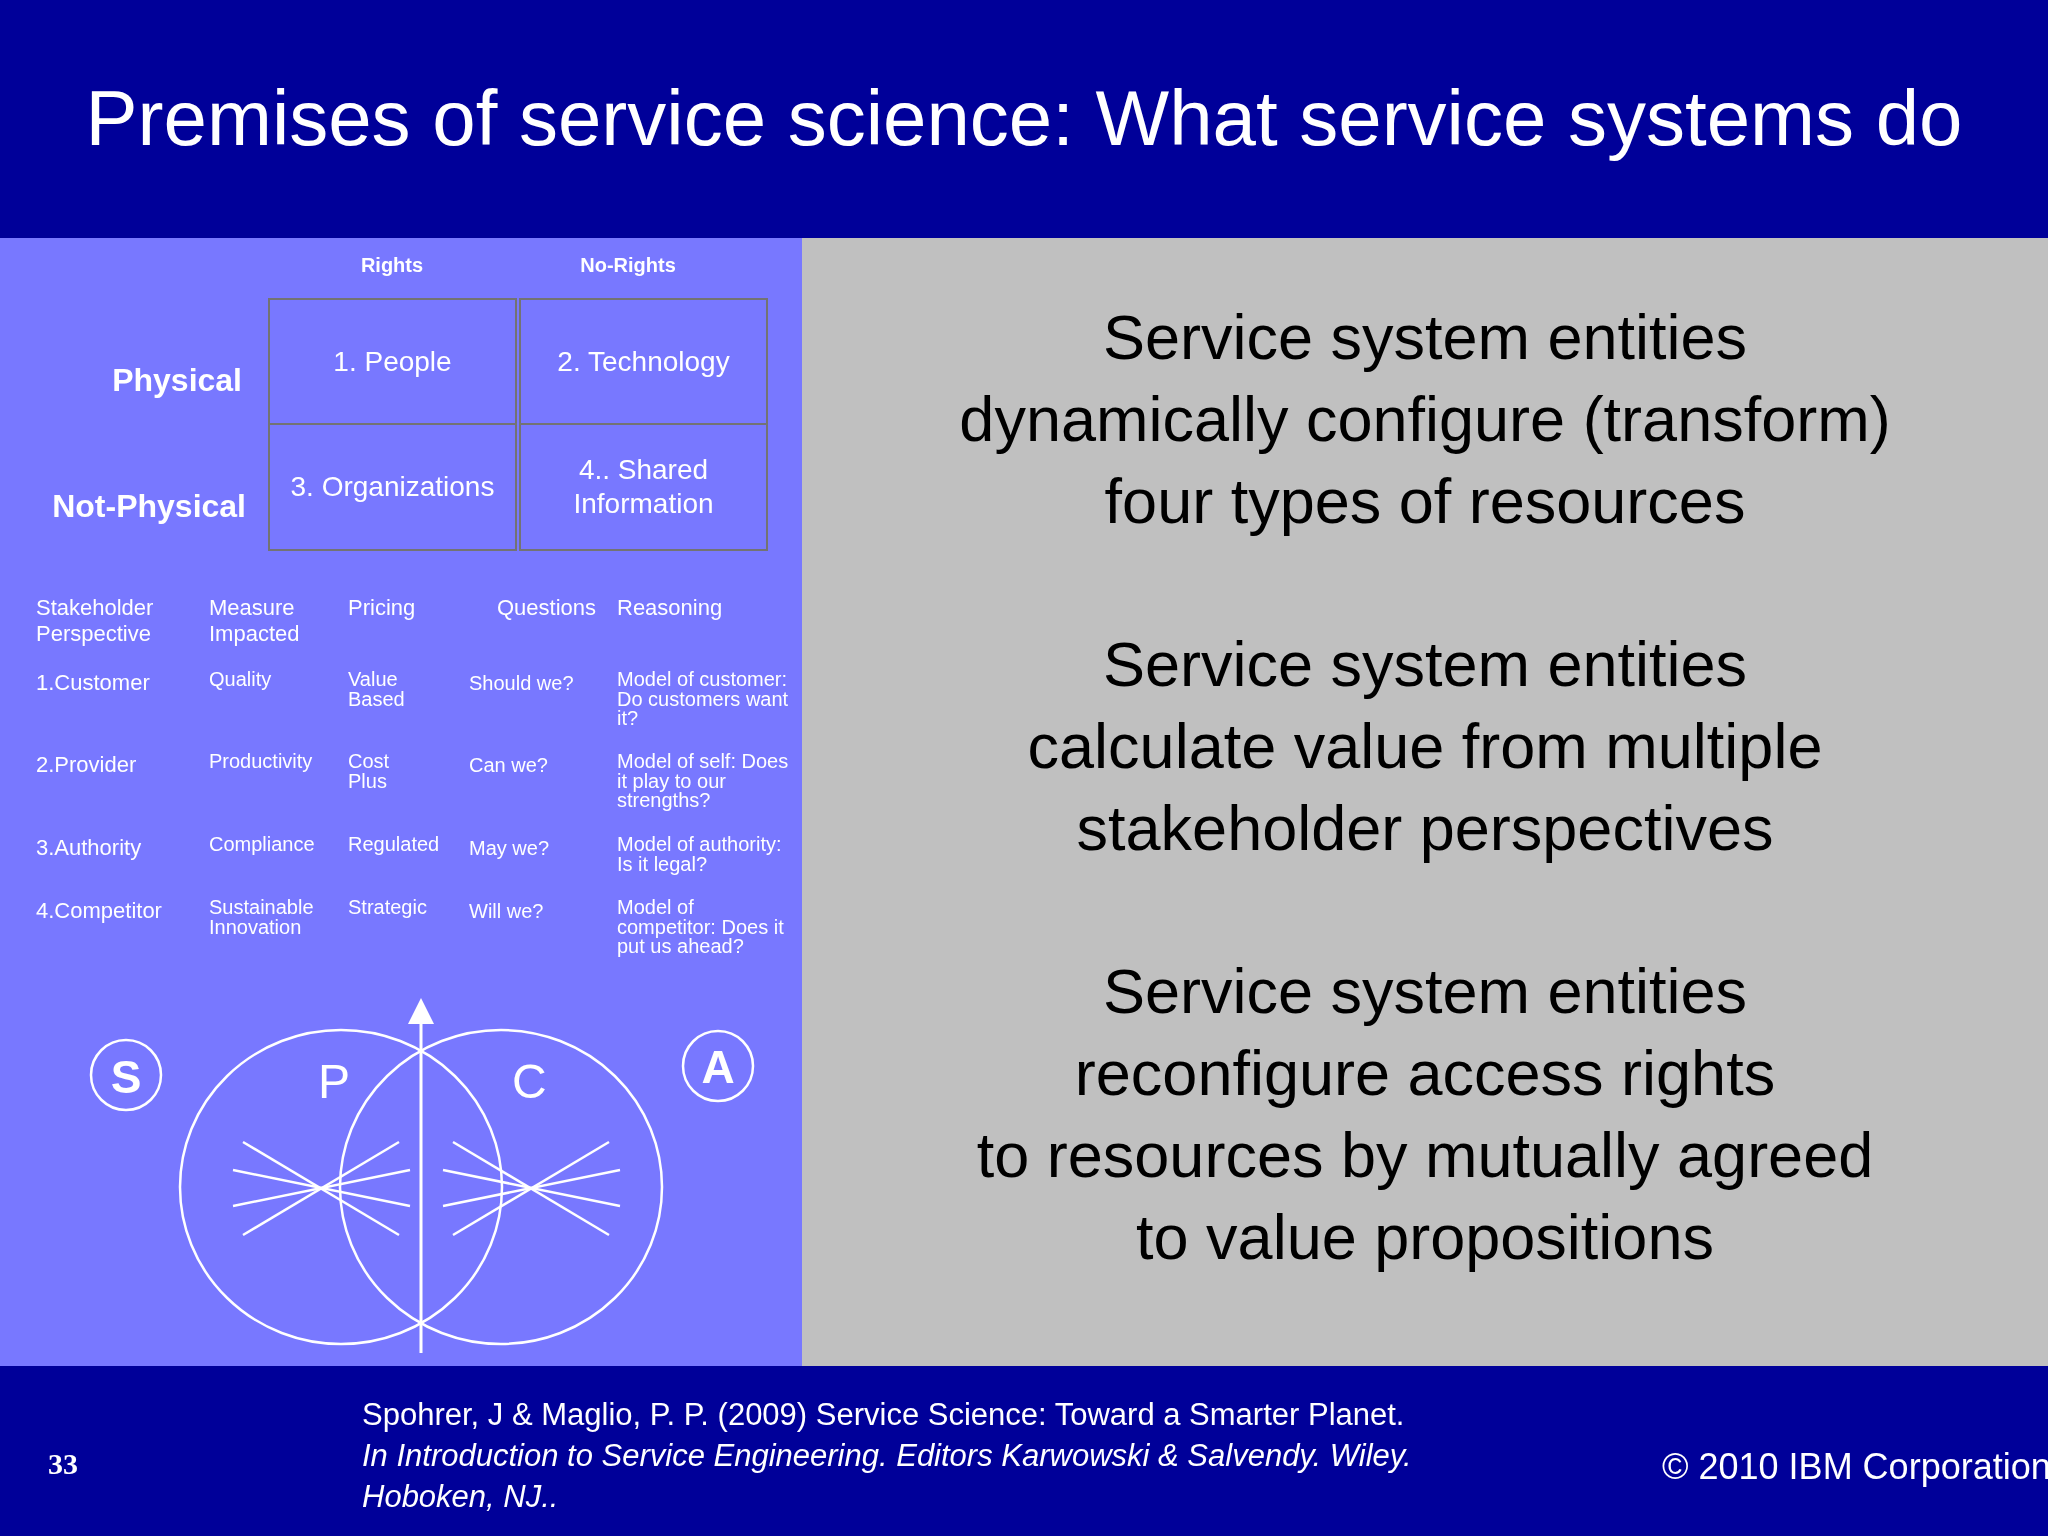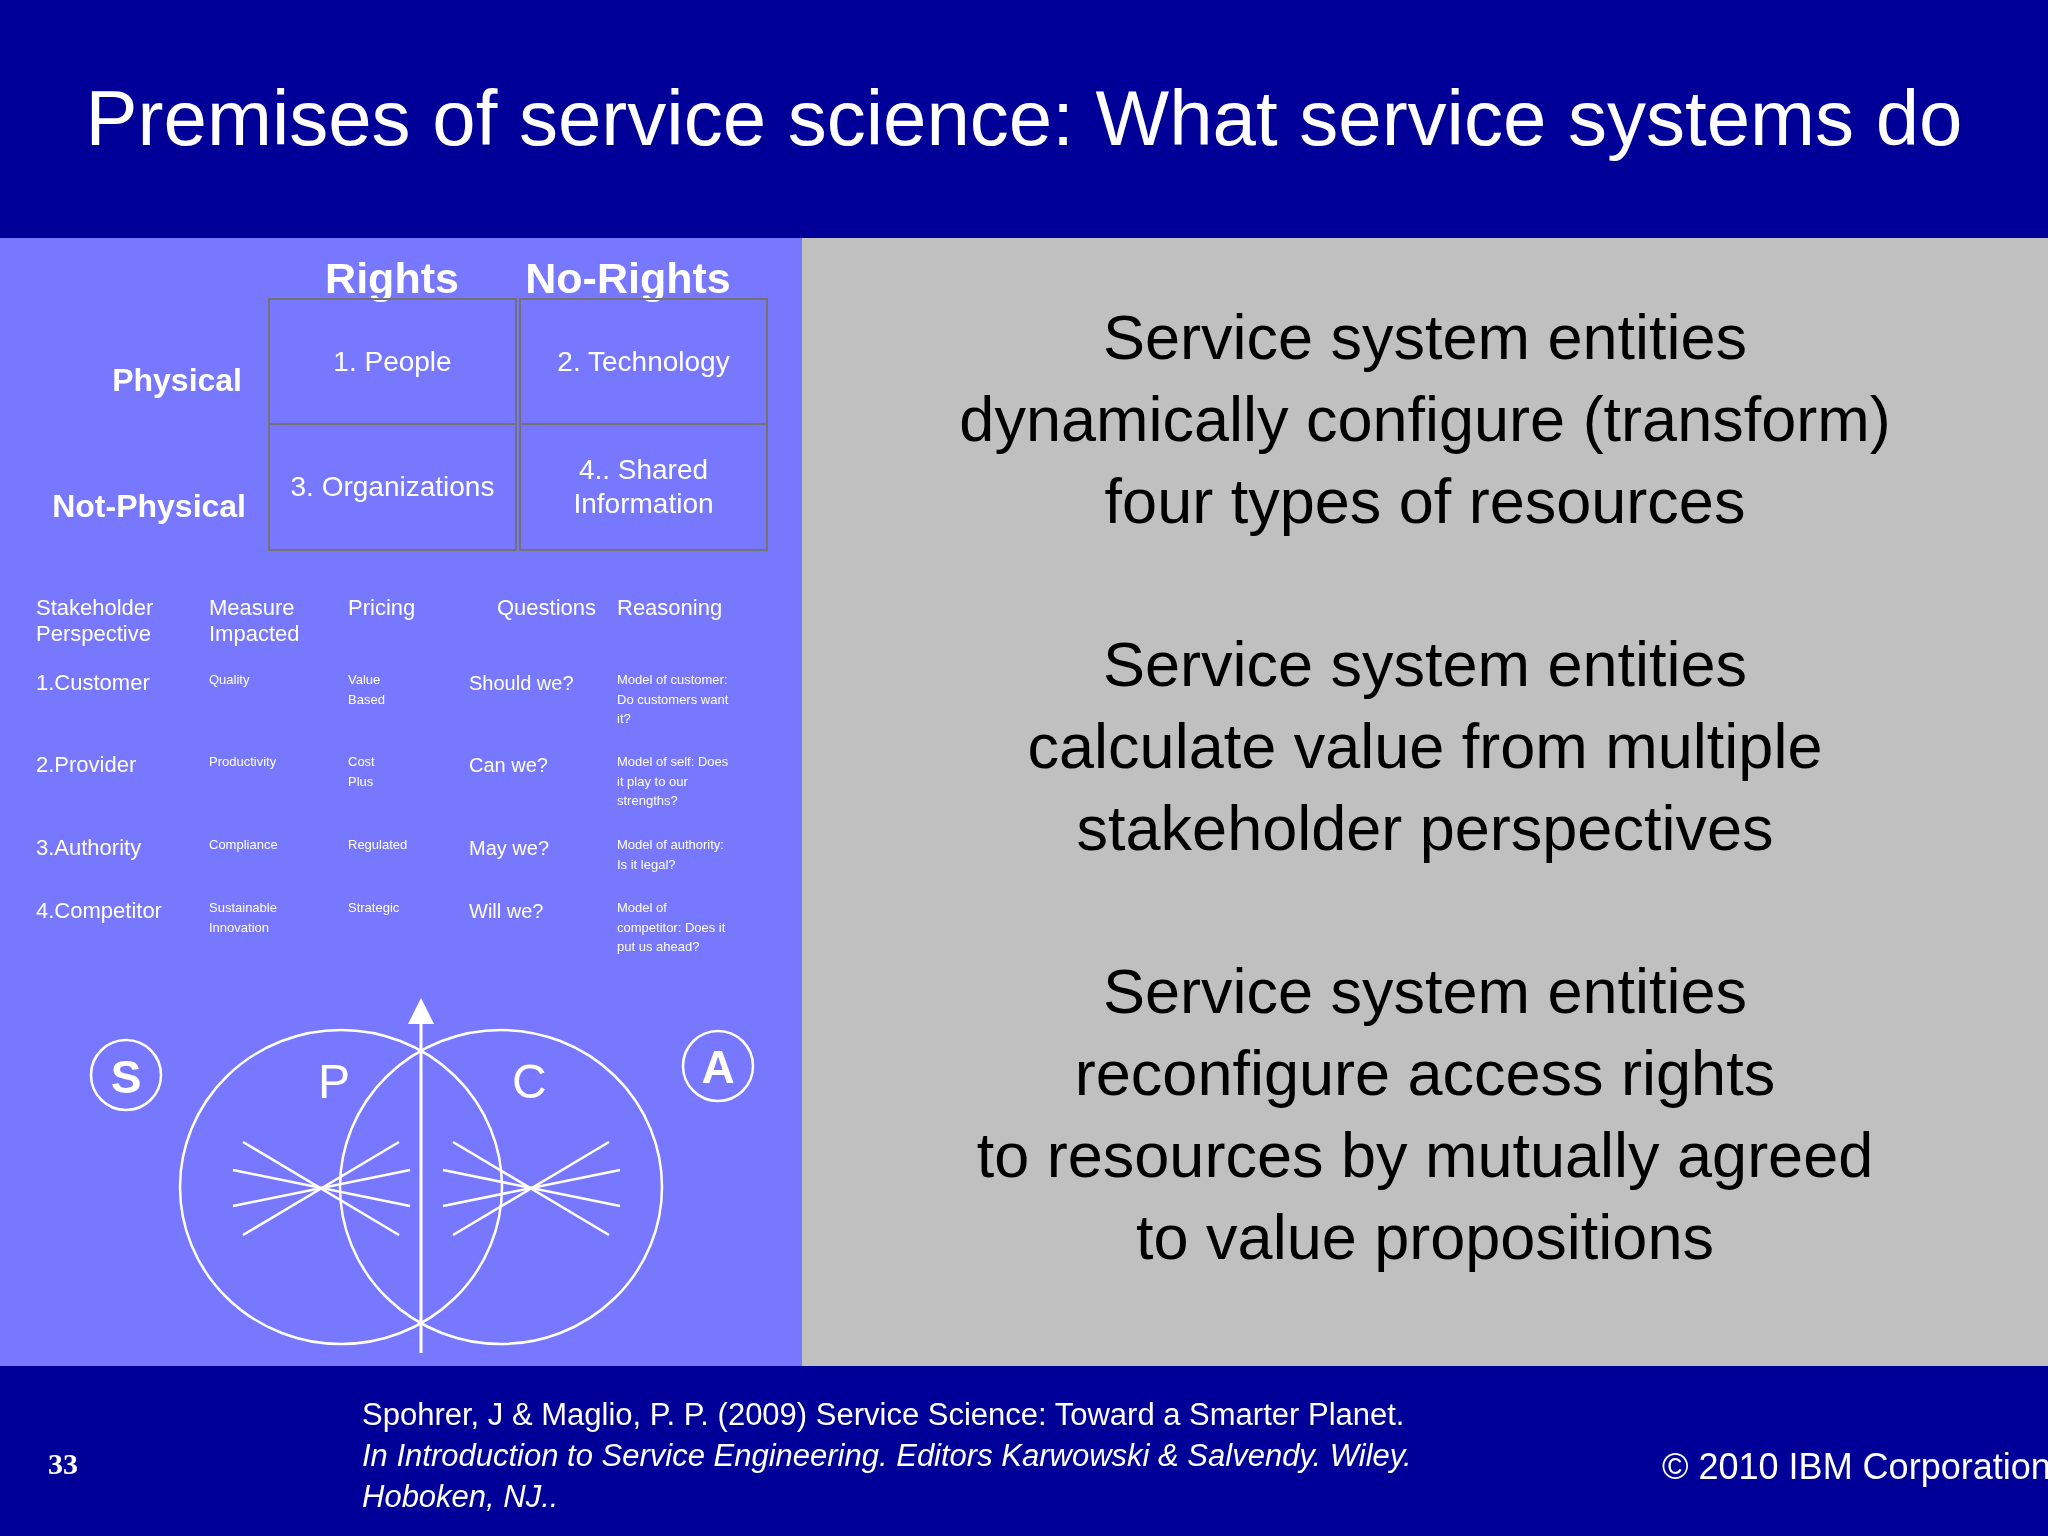--- a/index.html
+++ b/index.html
@@ -4,27 +4,27 @@
 <style>
   html, body { margin:0; padding:0; }
   body { width:2048px; height:1536px; position:relative; overflow:hidden; background:#000099; font-family:"Liberation Sans", sans-serif; }
   .abs { position:absolute; }
   #header { left:0; top:0; width:2048px; height:238px; background:#000099; }
   #title { left:0; top:70px; width:2048px; text-align:center; color:#fff; font-size:78px; line-height:96px; white-space:nowrap; }
   #left-panel { left:0; top:238px; width:802px; height:1128px; background:#7878FF; }
   #right-panel { left:802px; top:238px; width:1246px; height:1128px; background:#C0C0C0; }
   #footer { left:0; top:1366px; width:2048px; height:170px; background:#000099; }
 
-  .col-head { color:#fff; font-weight:bold; font-size:43px; text-align:center; width:248px; }
+  .col-head { color:#fff; font-weight:bold; font-size:20px; text-align:center; width:248px; }
   .row-head { color:#fff; font-weight:bold; font-size:32px; text-align:right; white-space:nowrap; }
   .cell { border:2px solid #737373; box-sizing:border-box; color:#fff; font-size:28px; display:flex; align-items:center; justify-content:center; text-align:center; line-height:34px; }
 
   .th { color:#fff; font-size:22px; line-height:26px; white-space:pre-line; }
   .td-lg { color:#fff; font-size:22px; line-height:26px; }
-  .td-sm { color:#fff; font-size:13px; line-height:19.5px; white-space:pre-line; }
+  .td-sm { color:#fff; font-size:20px; line-height:19.5px; white-space:pre-line; }
 
   .stmt { left:802px; width:1246px; text-align:center; color:#000; font-size:63px; line-height:82px; }
   .stmt div { white-space:nowrap; }
 
   .footer-text { color:#fff; font-size:31px; line-height:41px; }
   .italic { font-style:italic; }
   #page-num { left:48px; top:1447px; color:#fff; font-family:"Liberation Serif", serif; font-weight:bold; font-size:30px; }
   #copyright { left:1662px; top:1446px; color:#fff; font-size:36px; white-space:nowrap; }
 </style>
 </head>

